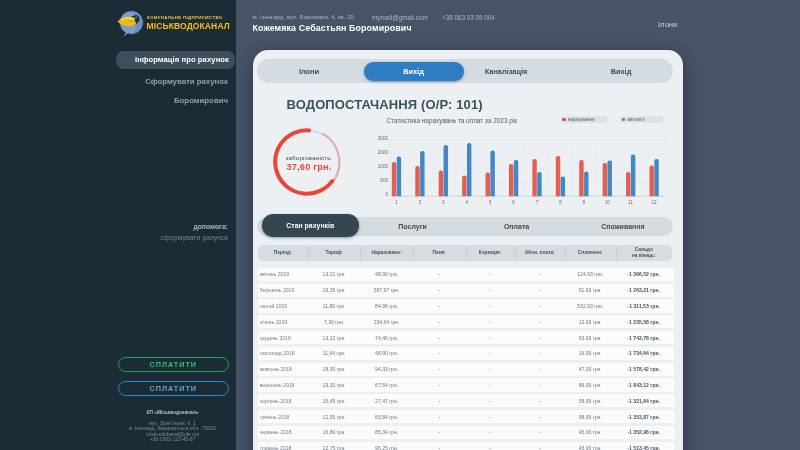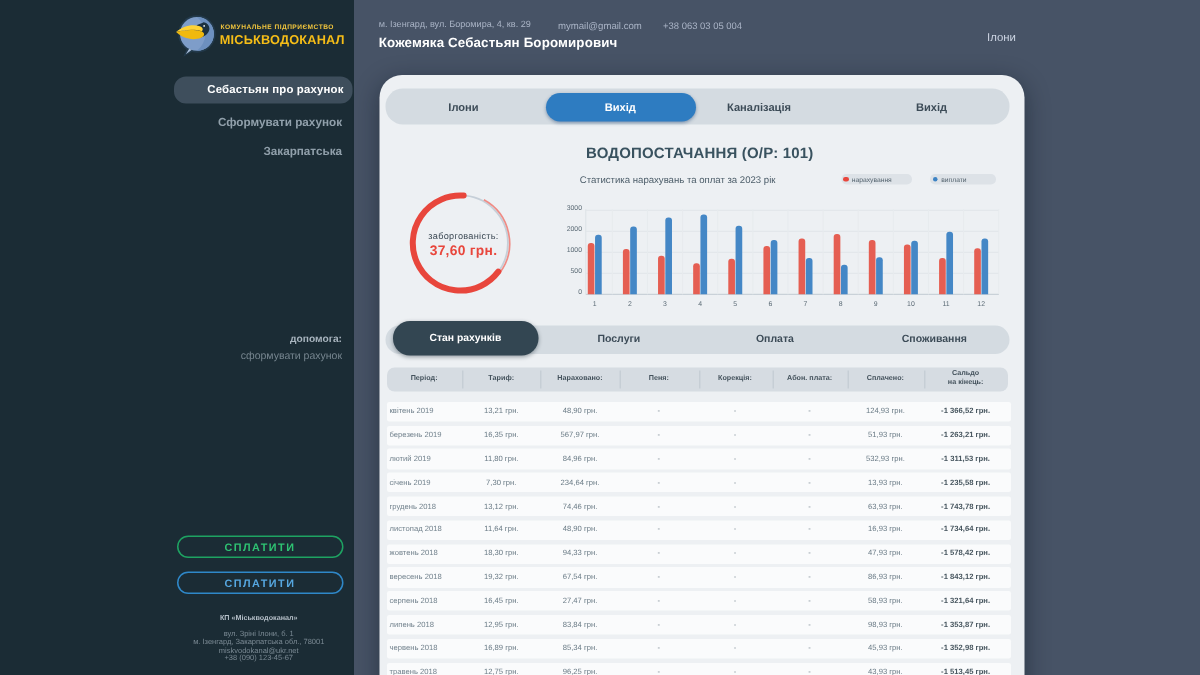--- a/index.html
+++ b/index.html
@@ -22,21 +22,21 @@
 .h1{position:absolute;top:14.4px;font-size:6.05px;color:#aab4c6;white-space:nowrap}
 #uname{position:absolute;left:252.5px;top:23.4px;font-size:8.9px;font-weight:700;color:#fff;letter-spacing:.1px}
 #exit{position:absolute;left:658px;top:19.6px;font-size:7.6px;color:#ccd4e2}
 
 #card{position:absolute;left:252.5px;top:50.4px;width:430.5px;height:420px;background:#edf0f3;border-radius:15px;
  box-shadow:0 4px 16px rgba(8,16,26,.42)}
 #tb1{position:absolute;left:257px;top:59.4px;width:416.3px;height:23.4px;background:#d4dbe1;border-radius:11.7px}
 .t1{position:absolute;top:66.5px;width:104px;text-align:center;font-size:7.4px;font-weight:700;color:#3c4b57}
 #tact1{position:absolute;left:363.5px;top:61.6px;width:100px;height:19.8px;background:#2e7cc1;border-radius:9.9px;
  color:#fff;font-size:7.4px;font-weight:700;display:flex;align-items:center;justify-content:center;box-shadow:0 1px 2.5px rgba(20,60,110,.45)}
-#title{position:absolute;left:286.5px;top:97.4px;width:360px;text-align:center;font-size:10px;font-weight:700;color:#39525f;letter-spacing:.12px}
+#title{position:absolute;left:286.5px;top:97.4px;width:360px;font-size:13px;font-weight:700;color:#39525f;letter-spacing:.12px}
 #subt{position:absolute;left:386.5px;top:117.2px;font-size:6.4px;color:#4b5c68}
 .leg{position:absolute;top:115.9px;height:6.8px;background:#dde2e7;border-radius:3.4px;display:flex;align-items:center;
  font-size:4.5px;color:#54636e}
 .dot{width:3.4px;height:3.4px;border-radius:50%;margin:0 2.2px 0 1.7px}
 #dntx1{position:absolute;left:249px;top:154.4px;width:120px;text-align:center;font-size:6.1px;color:#3c4954;letter-spacing:.2px}
 #dntx2{position:absolute;left:249px;top:162.2px;width:120px;text-align:center;font-size:9.2px;font-weight:700;color:#e8463c;letter-spacing:.2px}
 #tb2{position:absolute;left:257px;top:216.6px;width:416.3px;height:19px;background:#d4dbe1;border-radius:9.5px}
 .t2{position:absolute;top:222.6px;width:104px;text-align:center;font-size:7px;font-weight:700;color:#3c4b57}
 #tact2{position:absolute;left:262px;top:214.4px;width:96.5px;height:22.6px;background:#334652;border-radius:11.3px;
  color:#fff;font-size:6.9px;font-weight:700;display:flex;align-items:center;justify-content:center;box-shadow:0 1px 3px rgba(10,25,35,.4)}
@@ -58,23 +58,23 @@
 <path d="M 11.1 24.5 l -2.2 3.6 l 4.0 -3.0 z" fill="#a9bedb"></path>
 <path d="M 20.9 6.9 c 2.3 0.5 3.6 2.1 3.7 3.9 c 0.1 2.1 -1.4 4.2 -3.6 5.4 c -1.7 0.9 -3.5 1.1 -4.9 0.6 c 0.6 -4.2 2.2 -7.9 4.8 -9.9 z" fill="#1d3240"></path>
 <path d="M 21.1 6.8 l -5.2 2.0 l 2.6 1.9 z" fill="#1d3240"></path>
 <circle cx="21.1" cy="9.3" r="0.6" fill="#e8eef4"></circle>
 <path d="M 2.4 13.4 C 6.8 9.2 13.4 7.7 18.2 9.5 c 2.1 0.8 2.6 2.5 1.1 3.4 c -5.3 -1.6 -12 -1 -16.9 0.5 z" fill="#ffd234"></path>
 <path d="M 2.4 13.4 c 5.4 -1.7 12.1 -2 16.9 -0.5 c 2.4 1 2.4 3.1 -0.3 4.3 c -5.7 2.3 -12.3 0.2 -16.6 -3.8 z" fill="#f0b90e"></path>
 <path d="M 2.4 13.4 c 5.2 -1.6 11.6 -1.9 16.4 -0.6 l 0.5 -0.1 c -4.8 -1.5 -11.5 -1 -16.9 0.7 z" fill="#8a6d10"></path>
 </svg>
 <div id="lg1">КОМУНАЛЬНЕ ПІДПРИЄМСТВО</div>
 <div id="lg2">МІСЬКВОДОКАНАЛ</div>
-<div id="navact">Себастьян про рахунок</div>
+<div id="navact">Інформація про рахунок</div>
 <div class="nav" style="top:76.6px">Сформувати рахунок</div>
-<div class="nav" style="top:95.6px">Закарпатська</div>
+<div class="nav" style="top:95.6px">Боромирович</div>
 <div id="help1">допомога:</div>
 <div id="help2">сформувати рахунок</div>
 <div class="btn" id="pay">СПЛАТИТИ</div>
 <div class="btn" id="ind">СПЛАТИТИ</div>
 <div class="ft" style="top:410px;font-weight:700;color:#b5bfc8;font-size:4.8px">КП «Міськводоканал»</div>
 <div class="ft" style="top:419.5px">вул. Зріні Ілони, б. 1</div>
 <div class="ft" style="top:425.1px">м. Ізенгард, Закарпатська обл., 78001</div>
 <div class="ft" style="top:430.7px">miskvodokanal@ukr.net</div>
 <div class="ft" style="top:436.3px">+38 (090) 123-45-67</div>
 

